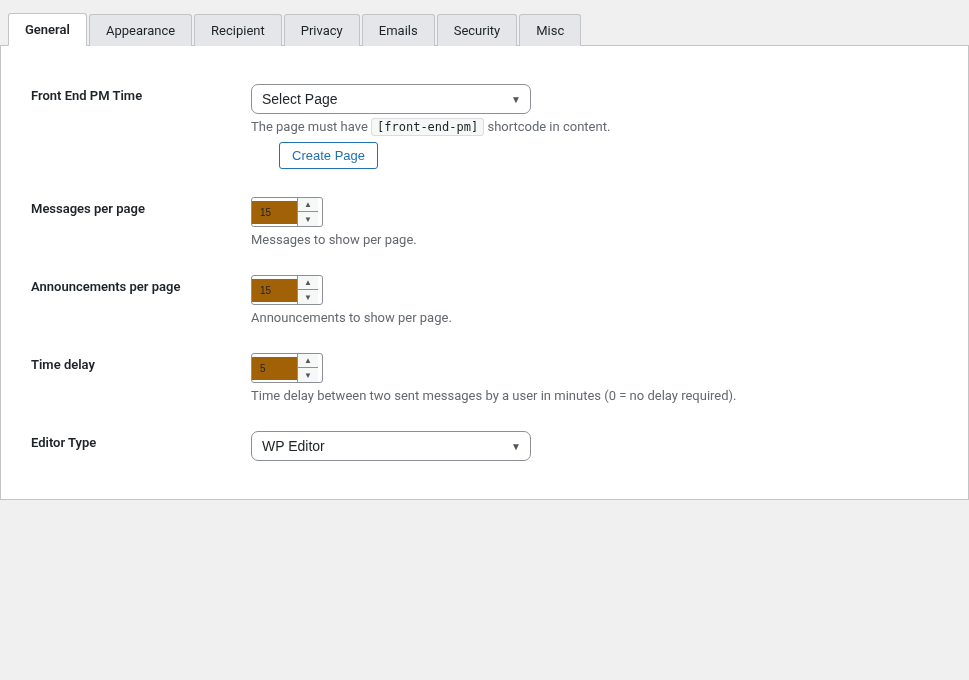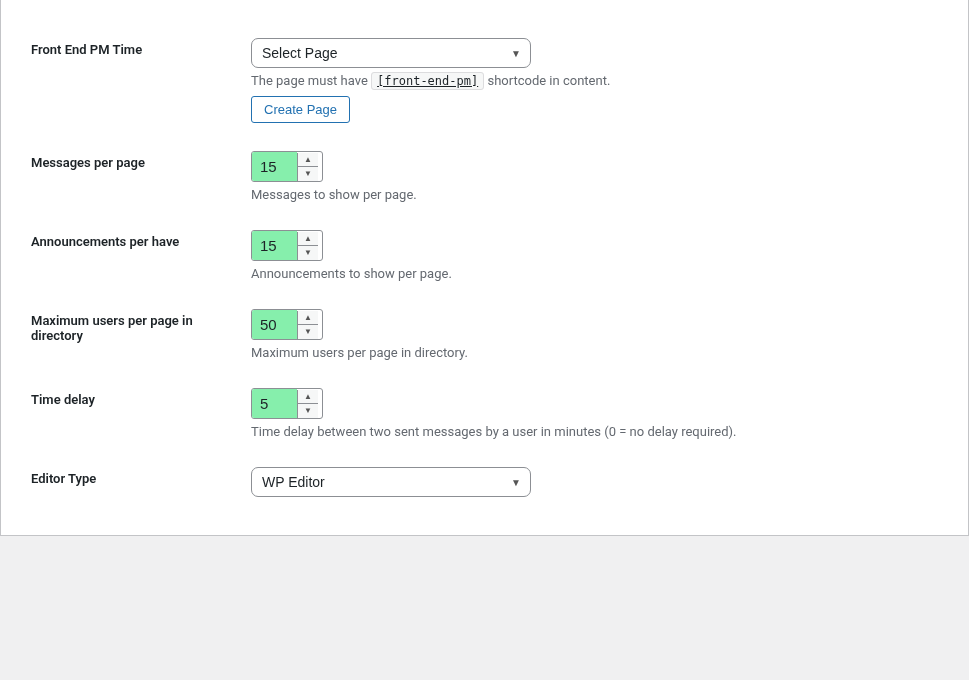--- a/index.html
+++ b/index.html
@@ -108,55 +108,55 @@
     }
     
     .code-tag {
       background: #f6f7f7;
       border: 1px solid #dcdcde;
       border-radius: 3px;
       padding: 1px 5px;
       font-family: monospace;
       font-size: 12px;
       color: #1d2327;
-      text-decoration: underline;
     }
     
     .btn-create-page {
       display: inline-block;
       margin-top: 8px;
       padding: 5px 12px;
       background: #fff;
       border: 1px solid #2271b1;
       border-radius: 3px;
       color: #2271b1;
       font-size: 13px;
       cursor: pointer;
       text-decoration: none;
+      margin-left: 28px;
     }
     
     .number-input-wrapper {
       position: relative;
       display: inline-flex;
       align-items: center;
       border: 1px solid #8c8f94;
       border-radius: 3px;
       background: #fff;
       overflow: hidden;
       width: 72px;
     }
     .number-input-wrapper input[type="number"] {
       border: none;
       outline: none;
       padding: 6px 4px 6px 8px;
-      font-size: 15px;
+      font-size: 10px;
       width: 45px;
       -moz-appearance: textfield;
       color: #1d2327;
-      background: #86efac;
+      background: #a16207;
     }
     .number-input-wrapper input[type="number"]::-webkit-inner-spin-button,
     .number-input-wrapper input[type="number"]::-webkit-outer-spin-button {
       -webkit-appearance: none;
     }
     .spinner-buttons {
       display: flex;
       flex-direction: column;
       border-left: 1px solid #8c8f94;
     }
@@ -176,20 +176,43 @@
     }
     .spinner-btn:first-child {
       border-bottom: 1px solid #8c8f94;
     }
   </style>
 </head>
 <body>
 
 <div class="page-wrapper">
 
+  <div class="tabs-bar">
+    <div class="tab active">
+      <span>General</span>
+    </div>
+    <div class="tab">
+      <span>Appearance</span>
+    </div>
+    <div class="tab">
+      <span>Recipient</span>
+    </div>
+    <div class="tab">
+      <span>Privacy</span>
+    </div>
+    <div class="tab">
+      <span>Emails</span>
+    </div>
+    <div class="tab">
+      <span>Security</span>
+    </div>
+    <div class="tab">
+      <span>Misc</span>
+    </div>
+  </div>
 
   <div class="content-area">
     <table class="form-table">
       <tbody>
 
         <tr>
           <td class="label-cell">
             <span>Front End PM Time</span>
           </td>
           <td class="input-cell">
@@ -218,49 +241,34 @@
                 <button class="spinner-btn">▲</button>
                 <button class="spinner-btn">▼</button>
               </div>
             </div>
             <span class="description">Messages to show per page.</span>
           </td>
         </tr>
 
         <tr>
           <td class="label-cell">
-            <span>Announcements per have</span>
+            <span>Announcements per page</span>
           </td>
           <td class="input-cell">
             <div class="number-input-wrapper">
               <input type="number" value="15" style="">
               <div class="spinner-buttons">
                 <button class="spinner-btn">▲</button>
                 <button class="spinner-btn">▼</button>
               </div>
             </div>
             <span class="description">Announcements to show per page.</span>
           </td>
         </tr>
 
-        <tr>
-          <td class="label-cell">
-            <span>Maximum users per page in directory</span>
-          </td>
-          <td class="input-cell">
-            <div class="number-input-wrapper">
-              <input type="number" value="50" style="">
-              <div class="spinner-buttons">
-                <button class="spinner-btn">▲</button>
-                <button class="spinner-btn">▼</button>
-              </div>
-            </div>
-            <span class="description">Maximum users per page in directory.</span>
-          </td>
-        </tr>
 
         <tr>
           <td class="label-cell">
             <span>Time delay</span>
           </td>
           <td class="input-cell">
             <div class="number-input-wrapper">
               <input type="number" value="5" style="">
               <div class="spinner-buttons">
                 <button class="spinner-btn">▲</button>

